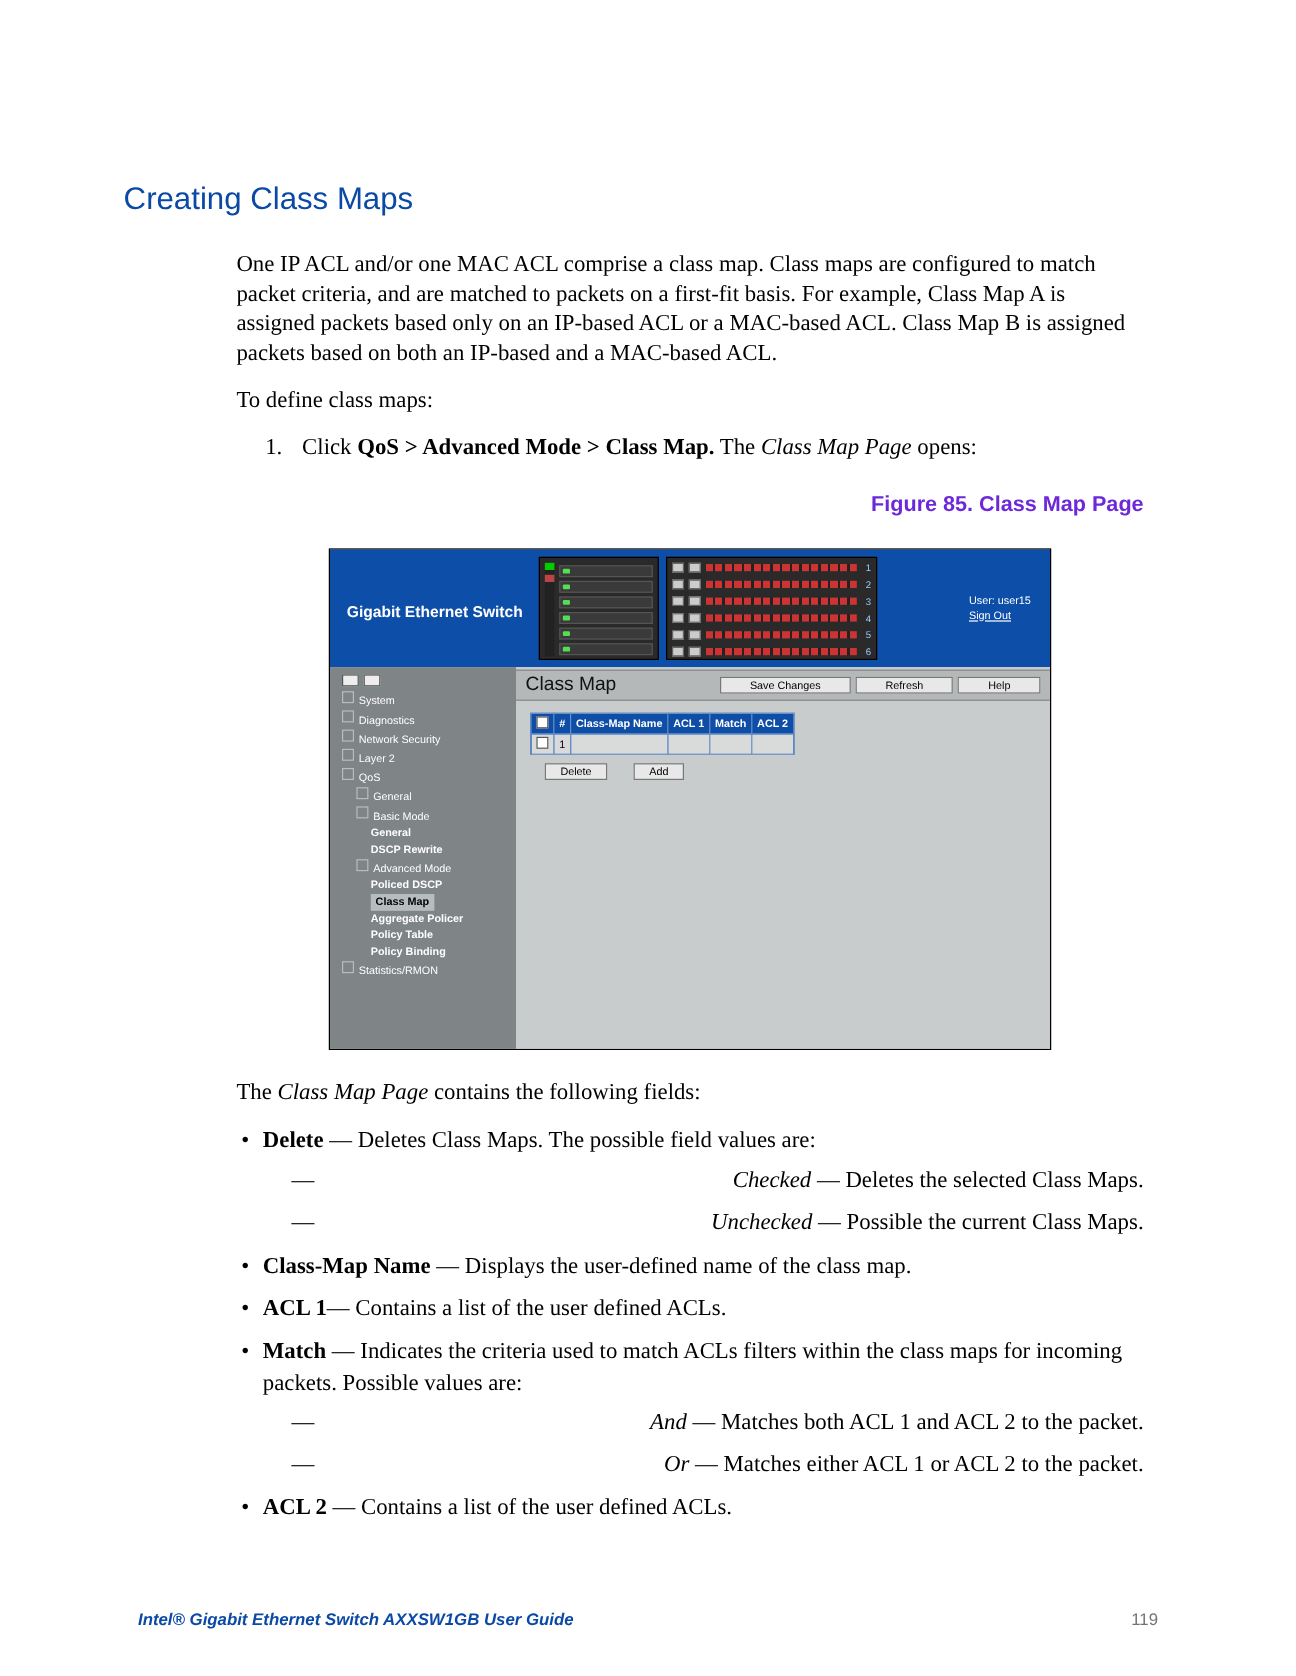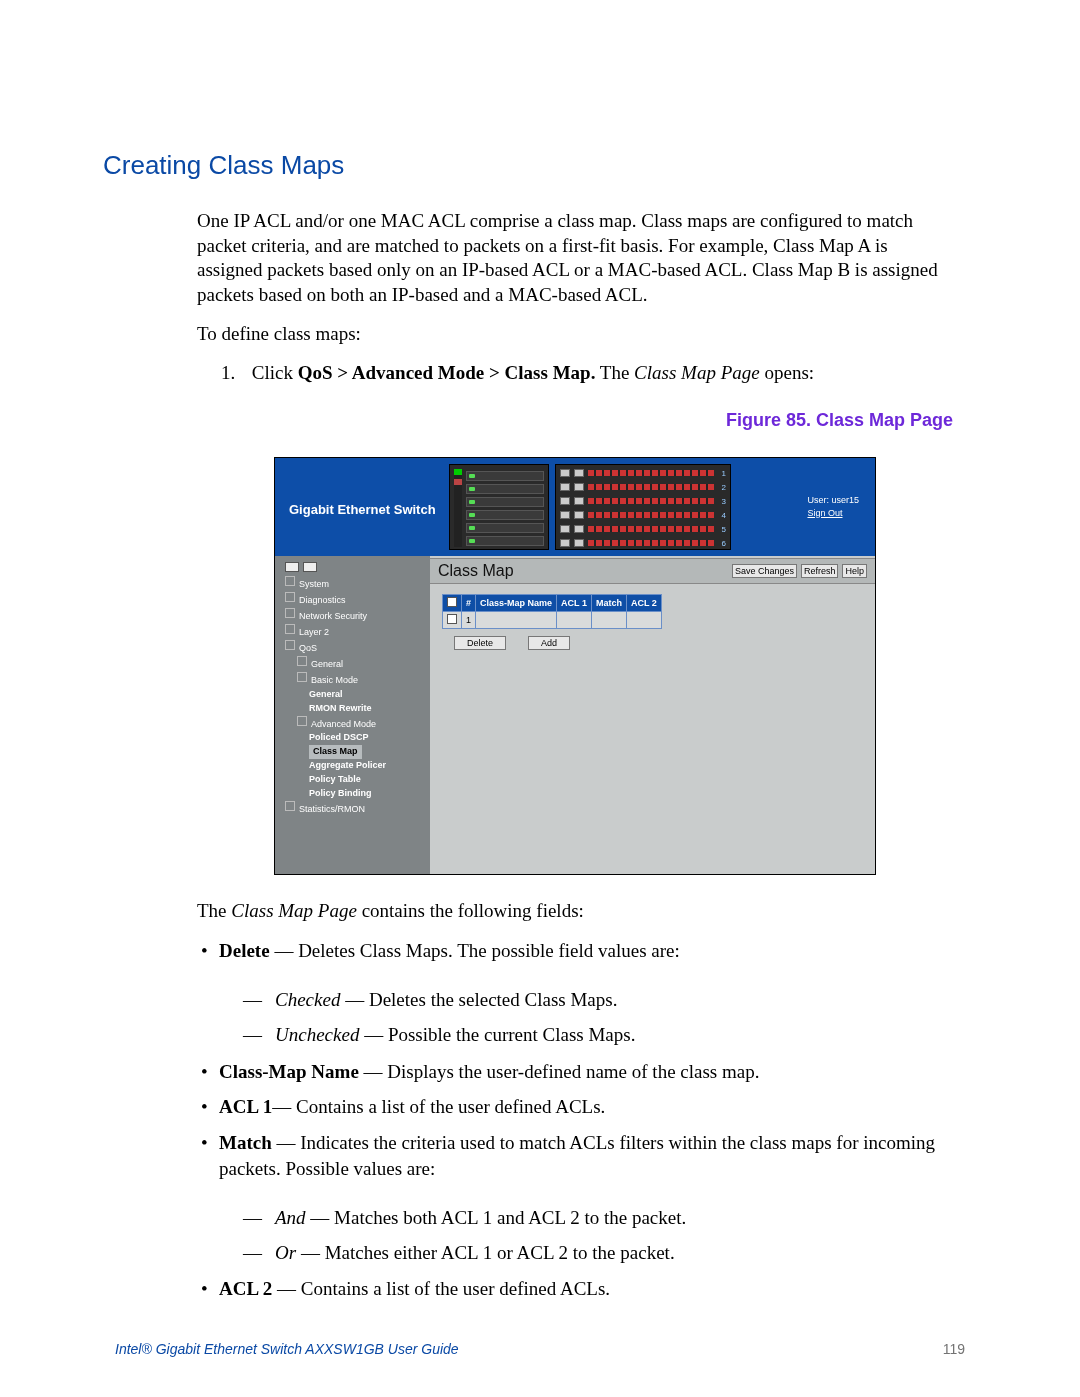--- a/index.html
+++ b/index.html
@@ -112,56 +112,56 @@
     background:#c9cccc;
   }
   .shot-titlebar {
     position:absolute; left:0; right:0; top:2px; height:26px;
     background:#b4b8b8; border-top:1px solid #888; border-bottom:1px solid #888;
     display:flex; align-items:center; justify-content:space-between; padding:0 8px;
   }
   .shot-titlebar .ttl { font-size:16px; color:#111; }
   .shot-titlebar .btns { display:flex; gap:4px; }
   .winbtn {
-    font-size:9px; padding:1px 2px; background:#e8e8e8; border:1px solid #777; color:#000;
+    font-size:9px; padding:1px 24px; background:#e8e8e8; border:1px solid #777; color:#000;
   }
   .datatable {
     position:absolute; left:12px; top:38px;
     font-size:9px; background:#0e4ea6; color:#fff; border-collapse:collapse;
   }
   .datatable th, .datatable td { border:1px solid #6a8fc8; padding:2px 4px; text-align:center;}
   .datatable td { background:#d9dbdb; color:#000; }
   .datatable .chk { width:10px; height:10px; border:1px solid #555; display:inline-block; background:#fff;}
   .actionbtns { position:absolute; left:24px; top:80px; display:flex; gap:22px;}
   .actionbtns .winbtn { padding:1px 12px; }
 
   
   ul.fields { list-style: none; margin-left: 0; }
   ul.fields > li {
     font-size:19px; line-height:1.35; margin-bottom:10px; position:relative; padding-left:22px;
   }
   ul.fields > li::before {
     content:"•"; position:absolute; left:4px; top:0;
   }
-  ul.sub { list-style:none; margin:24px 0 4px 20px; }
+  ul.sub { list-style:none; margin:8px 0 4px 20px;text-align:right; }
   ul.sub > li {
     font-size:19px; line-height:1.4; margin-bottom:8px; position:relative; padding-left:36px;
   }
   ul.sub > li::before {
     content:"—"; position:absolute; left:4px; top:0;
   }
 
   
   .footer {
     position:absolute; left:115px; bottom:40px; width:850px;
     display:flex; justify-content:space-between; align-items:flex-end;
     font-family: Arial, Helvetica, sans-serif;
   }
   .footer .doc {
-    font-style: italic; font-weight: normal; font-size:14px; color:#0a49a5;
+    font-style: italic; font-weight: bold; font-size:14px; color:#0a49a5;
   }
   .footer .pn { font-size:14px; color:#737373; }
 </style>
 </head>
 <body>
 
 <div class="page">
   <h2 class="section-title">Creating Class Maps</h2>
 
   <div class="body-indent">
@@ -239,21 +239,21 @@
         </div>
         <div class="tree">
           <div class="lvl1 exp">System</div>
           <div class="lvl1 exp">Diagnostics</div>
           <div class="lvl1 exp">Network Security</div>
           <div class="lvl1 exp">Layer 2</div>
           <div class="lvl1 exp">QoS</div>
           <div class="lvl2 exp">General</div>
           <div class="lvl2 exp">Basic Mode</div>
           <div class="lvl3 b">General</div>
-          <div class="lvl3 b">RMON Rewrite</div>
+          <div class="lvl3 b">DSCP Rewrite</div>
           <div class="lvl2 exp">Advanced Mode</div>
           <div class="lvl3 b">Policed DSCP</div>
           <div class="lvl3"><span class="sel b">Class Map</span></div>
           <div class="lvl3 b">Aggregate Policer</div>
           <div class="lvl3 b">Policy Table</div>
           <div class="lvl3 b">Policy Binding</div>
           <div class="lvl1 exp">Statistics/RMON</div>
         </div>
       </div>
 

